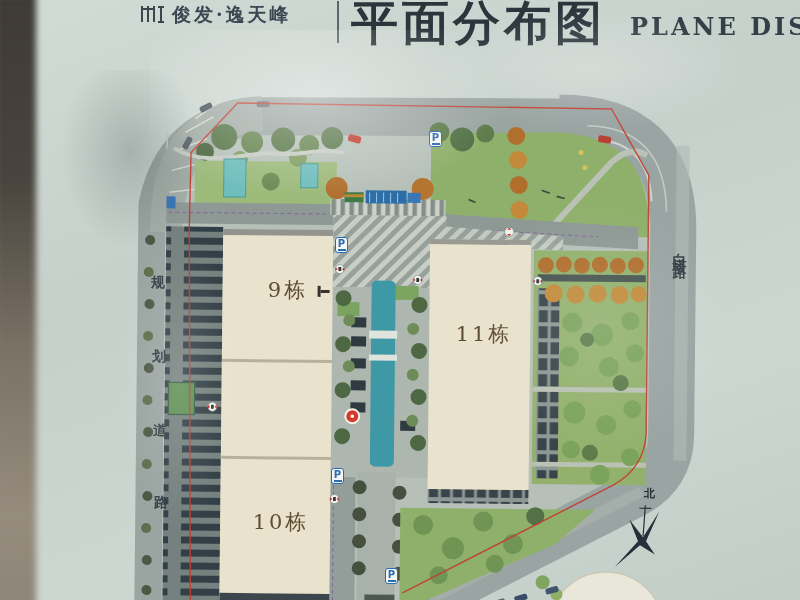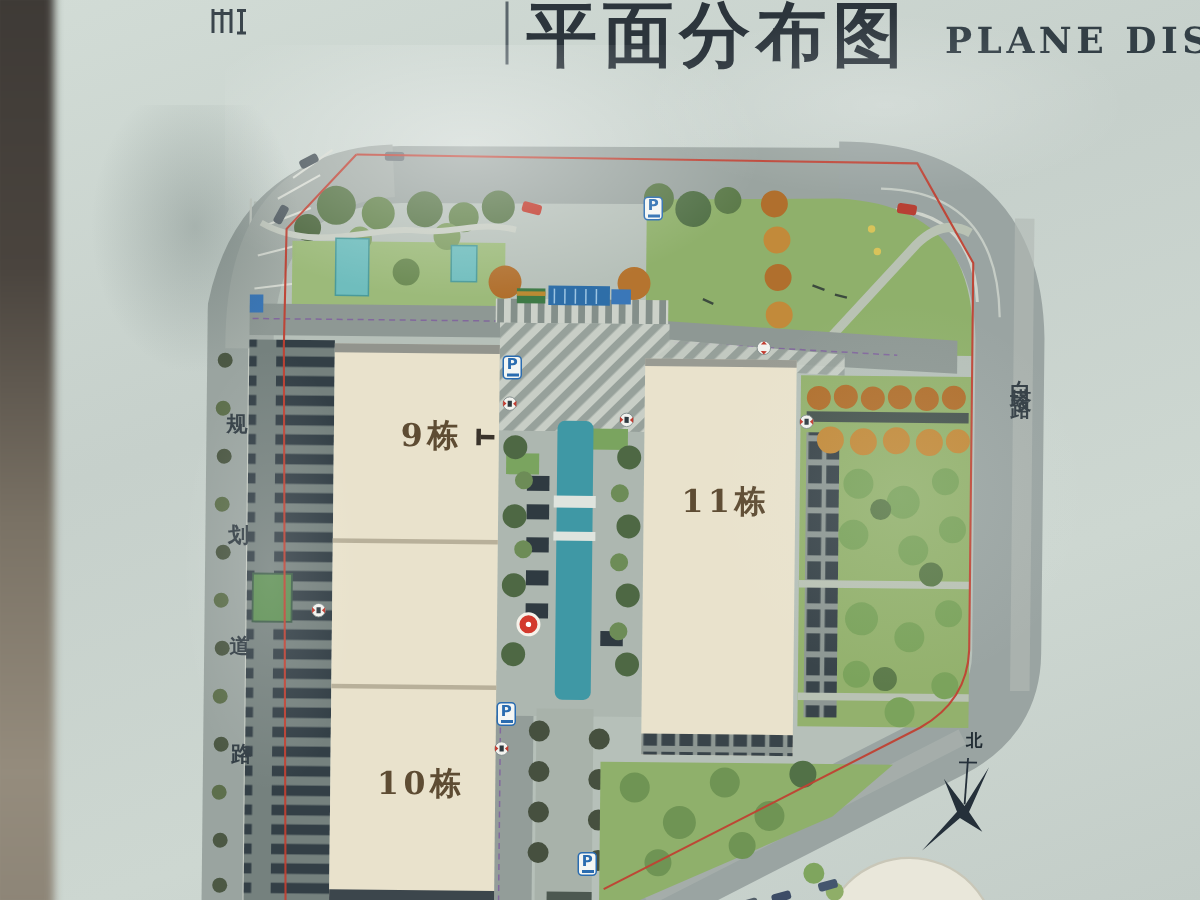--- a/index.html
+++ b/index.html
@@ -31,21 +31,21 @@
   .hdr-divider{position:absolute;left:337px;top:1px;width:2px;height:42px;background:#46525a;opacity:.85;}
   .title{position:absolute;left:351px;top:-8px;font-family:"DejaVu Serif",serif;
          font-size:47px;font-weight:700;color:#2c353c;letter-spacing:4px;white-space:nowrap;}
   .title-en{position:absolute;left:630px;top:12px;font-family:"DejaVu Serif",serif;
             font-size:24px;font-weight:600;color:#333f46;letter-spacing:3px;white-space:nowrap;}
   
   .map-wrap{position:absolute;left:140px;top:62px;width:560px;height:538px;
             transform:rotate(.6deg);transform-origin:0 0;}
   .map-wrap svg{display:block;width:560px;height:538px;}
   
-  .bldg-label{position:absolute;font-family:"DejaVu Serif",serif;font-weight:700;
+  .bldg-label{position:absolute;font-family:"DejaVu Serif",serif;font-weight:400;
               font-size:21px;color:#5e4c33;letter-spacing:3px;text-align:center;width:110px;}
   .road-char{position:absolute;font-size:14px;font-weight:600;color:#333e45;}
   .road-vert{position:absolute;writing-mode:vertical-rl;font-size:14px;font-weight:600;
              color:#333e45;letter-spacing:6px;}
   .north-label{position:absolute;left:644px;top:486px;font-size:11px;font-weight:700;color:#1f2a31;}
   
   .p-sign{position:absolute;width:13px;height:16px;background:#f4f6f4;border:1.6px solid #2a6cb0;
           border-radius:3px;display:flex;flex-direction:column;align-items:center;justify-content:center;
           box-sizing:border-box;}
   .p-sign .p{font-size:10px;line-height:9px;font-weight:700;color:#2a6cb0;}
@@ -389,20 +389,21 @@
 
   <svg class="brand-logo" width="28" height="22" viewBox="0 0 28 22">
     <g stroke="#3a454c" stroke-width="2" fill="none">
       <path d="M3 3 L3 19"></path>
         <path d="M9 3 L9 19"></path>
         <path d="M15 3 L15 19"></path>
       <path d="M3 6 L15 6"></path>
         <path d="M19 4 L25 4 M22 4 L22 19 M19 19 L25 19"></path>
     </g>
   </svg>
+  <div class="brand">俊发·逸天峰</div>
   <div class="hdr-divider"></div>
   <div class="title">平面分布图</div>
   <div class="title-en">PLANE DIST</div>
 
   <div class="glare g1"></div>
   <div class="glare g2"></div>
   <div class="glare g3"></div>
   <div class="glare g4"></div>
   <div class="glare g5"></div>
   <div class="fg-blur"></div>

